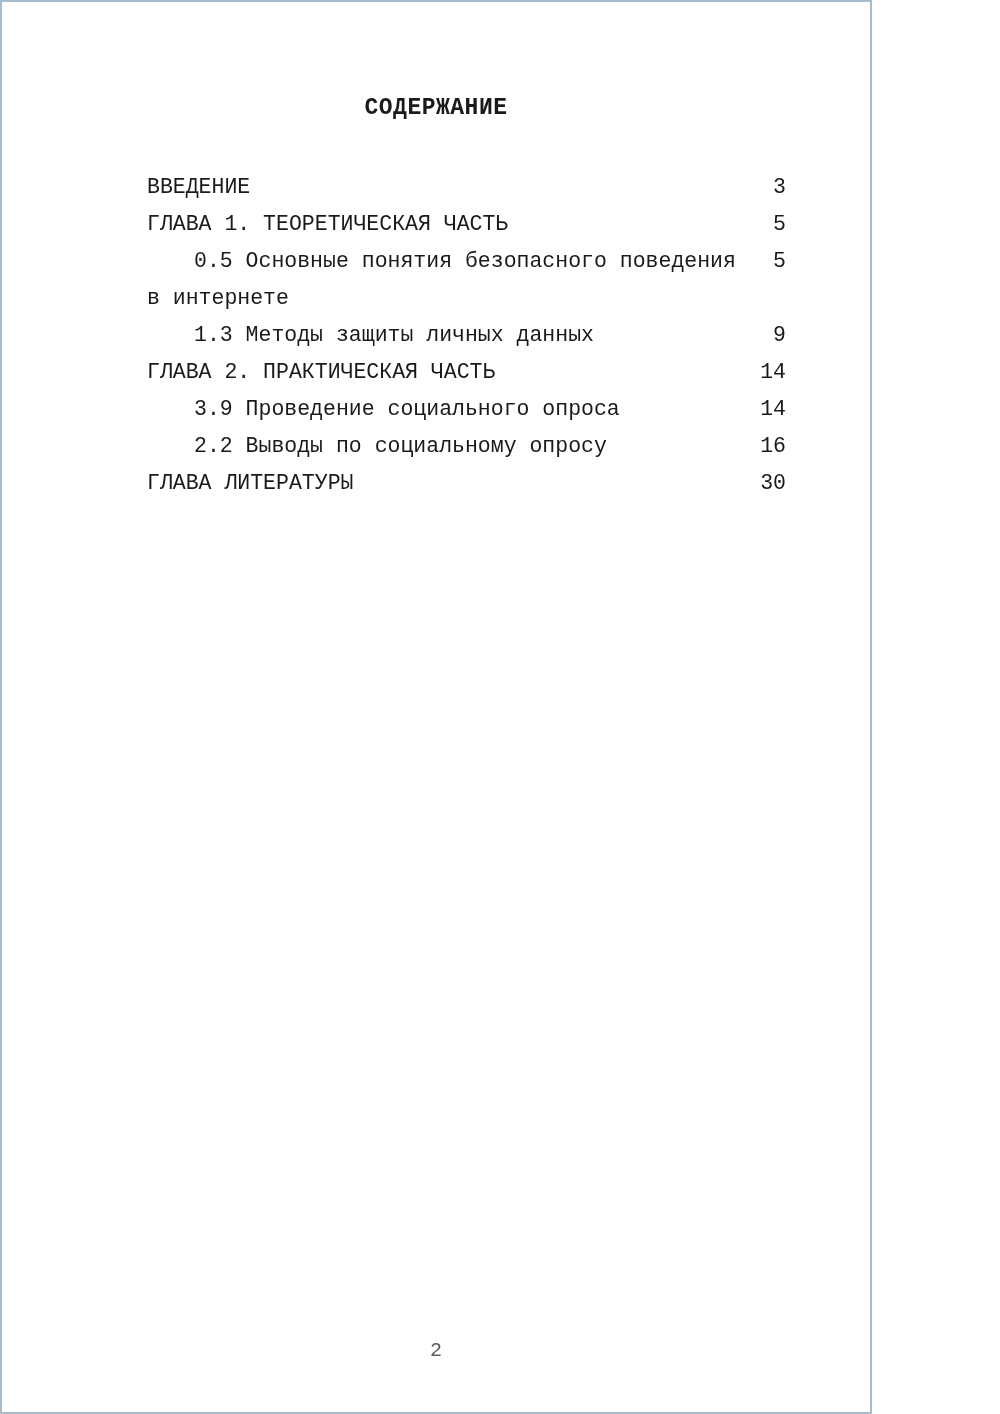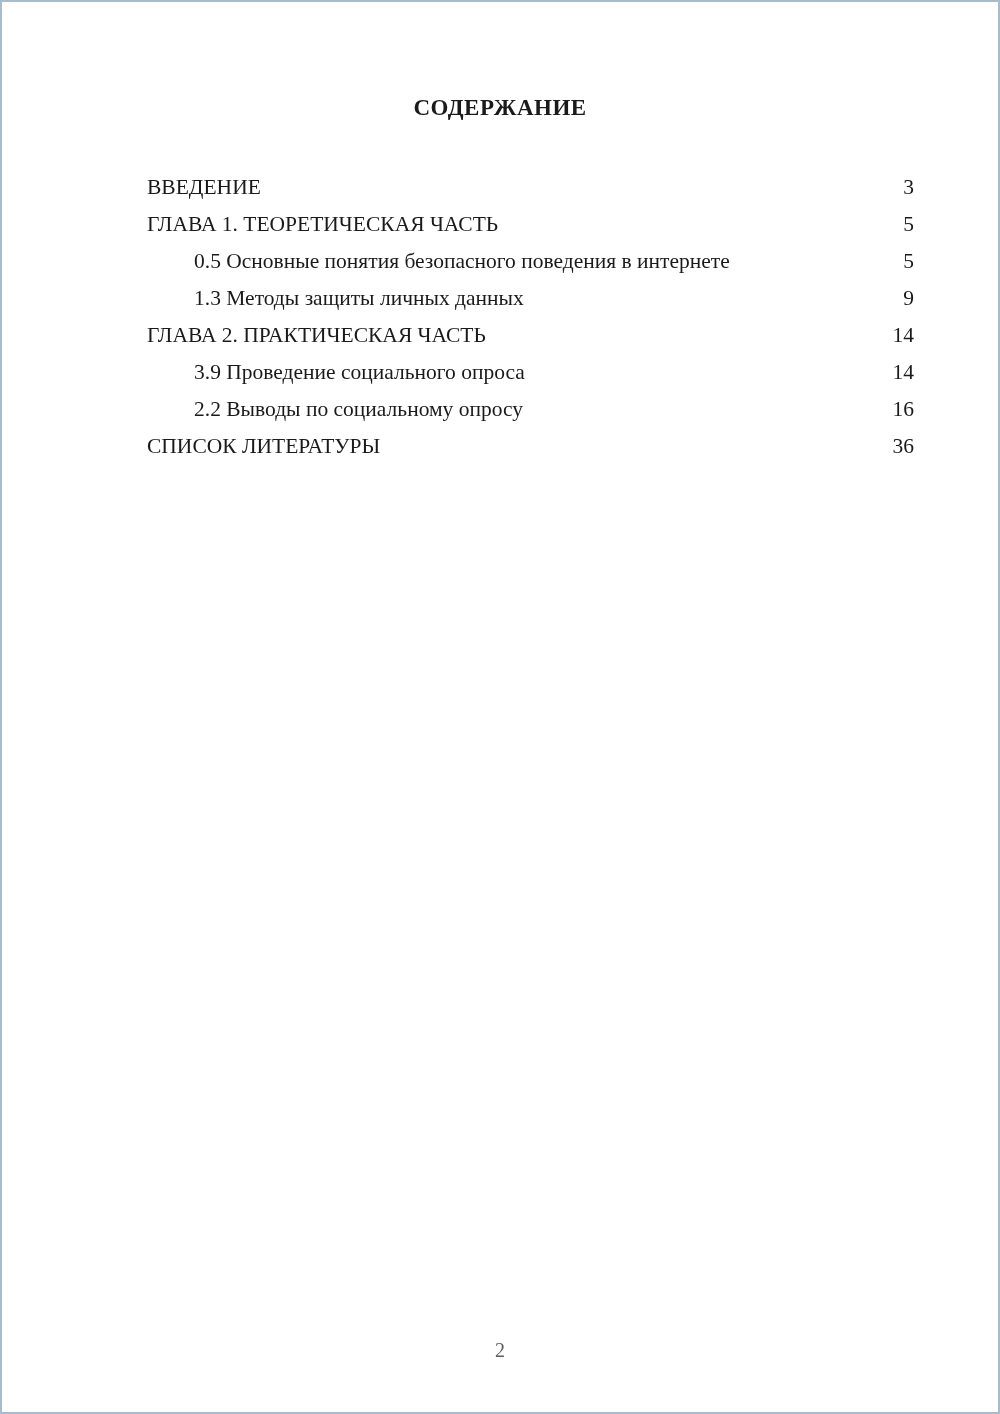--- a/index.html
+++ b/index.html
@@ -2,42 +2,42 @@
 <html style="--page-border: #a7bccd; --footer-color: #5c5c5c;"><head>
 <meta charset="utf-8">
 <style>
   html, body {
     margin: 0;
     padding: 0;
     background: #ffffff;
   }
   .page {
     position: relative;
-    width: 1000px;
+    width: 872px;
     height: 1414px;
     box-sizing: border-box;
     background: #ffffff;
     border: 2px solid var(--page-border, #a7bccd);
-    font-family: Liberation Serif, serif;
+    font-family: Liberation Mono, monospace;
     color: #1a1a1a;
     overflow: hidden;
   }
   .doc-title {
     margin: 93px 0 0 0;
     text-align: center;
     font-size: 23px;
     font-weight: bold;
     letter-spacing: 0.5px;
   }
   .toc {
     margin: 48px 84px 0 145px;
   }
   .toc-row {
     display: flex;
-    align-items: center;
+    align-items: flex-start;
     font-size: 21.5px;
     line-height: 37px;
   }
   .toc-label {
     flex: 1 1 auto;
     white-space: pre-wrap;
   }
   .toc-row.indent .toc-label {
     text-indent: 47px;
   }
@@ -95,19 +95,19 @@
     <div class="toc-page">14</div>
   </div>
 
   <div class="toc-row indent">
     <div class="toc-label">2.2 Выводы по социальному опросу</div>
     <div class="toc-page">16</div>
   </div>
 
 
   <div class="toc-row">
-    <div class="toc-label">СПИСОК ЛИТЕРАТУРЫ</div>
-    <div class="toc-page">36</div>
+    <div class="toc-label">ГЛАВА ЛИТЕРАТУРЫ</div>
+    <div class="toc-page">30</div>
   </div>
 </div>
 
   <div class="page-footer">2</div>
 </div>
 
 </body></html>

